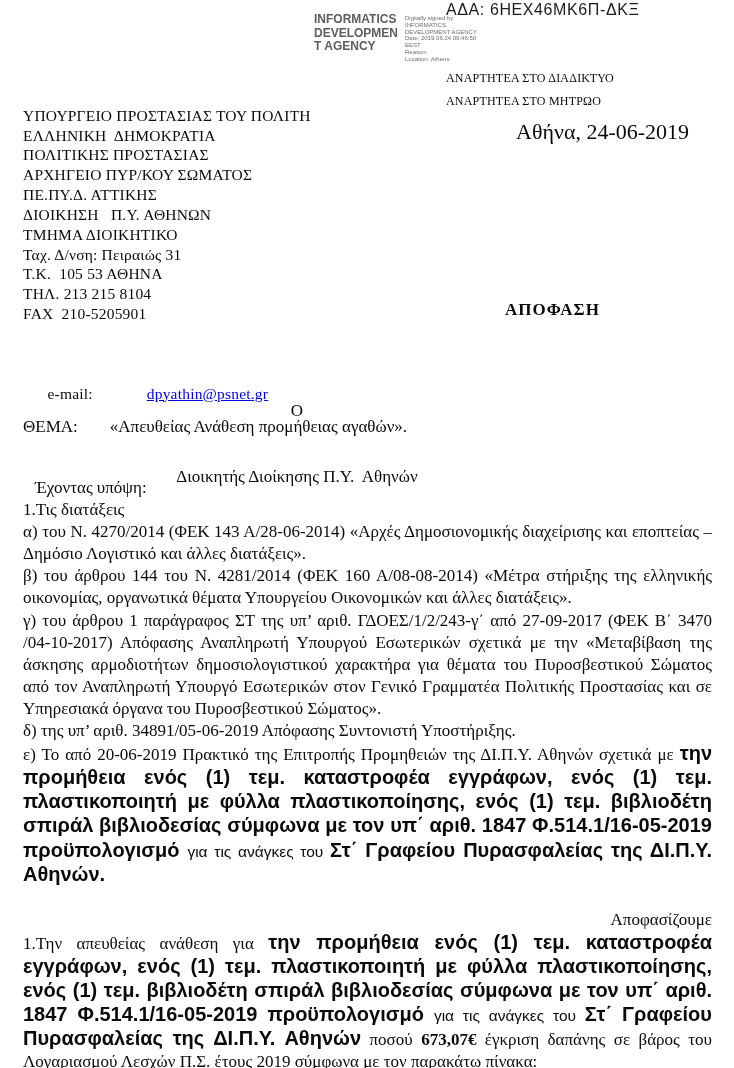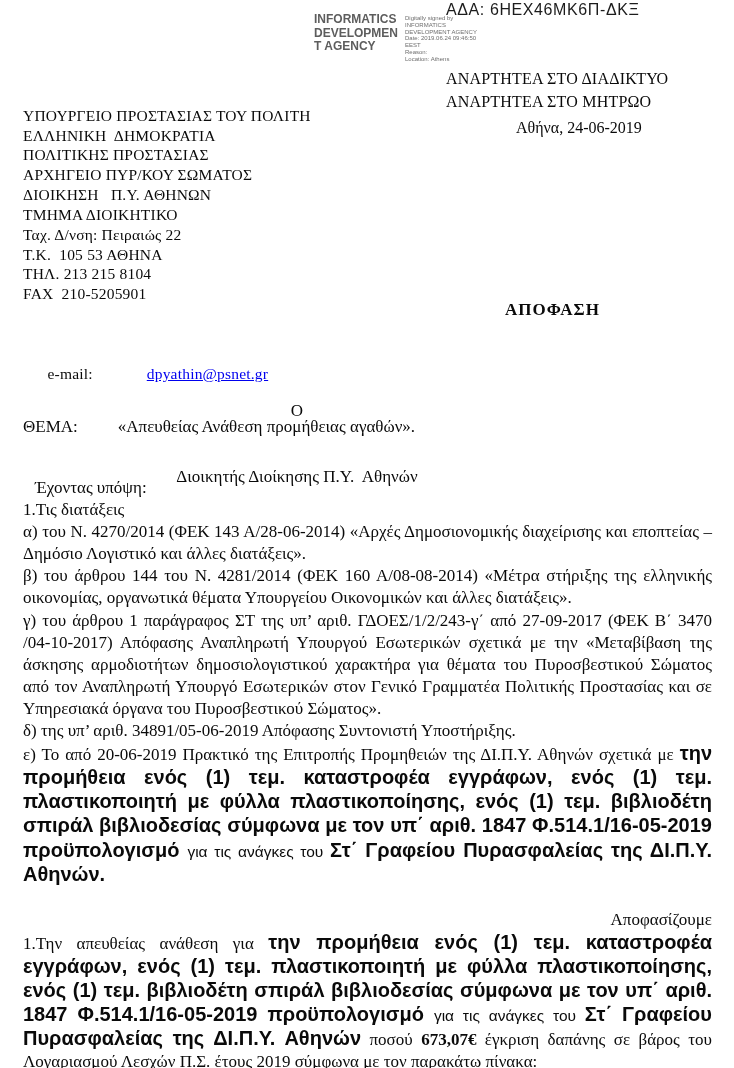--- a/index.html
+++ b/index.html
@@ -34,36 +34,36 @@
   }
   .authority .row { white-space:pre; }
   .email-prefix { margin-right:6px; }
   .email-link { color:#0000EE; text-decoration:underline; cursor:pointer;margin-left:48px; }
   .protocol-label { text-decoration:underline; }
   .protocol-number { margin-left:28px; }
 
   
   .publish {
     position:absolute; left:446px; top:67px;
-    font-size:16px; line-height:23px; letter-spacing:0.2px; white-space:pre;
+    font-size:12px; line-height:23px; letter-spacing:0.2px; white-space:pre;
   }
-  .date-line { position:absolute; left:516px; top:119px; font-size:16px; }
+  .date-line { position:absolute; left:516px; top:119px; font-size:22px; }
   .apofasi {
     position:absolute; left:505px; top:300px;
     font-weight:bold; font-size:17px; letter-spacing:1px;
   }
 
   
   .issuer-block {
     position:absolute; left:0px; top:356px; width:594px;
     text-align:center; font-size:17px; line-height:22px; white-space:pre;
   }
 
   
-  .subject-row { position:absolute; left:23px; top:417px; font-size:17px; display:flex;gap:8px; }
+  .subject-row { position:absolute; left:23px; top:417px; font-size:17px; display:flex; }
   .subject-text { margin-left:32px; }
 
   
   .body-text {
     position:absolute; left:23px; top:477px; width:689px;
     font-size:17px;
   }
   .body-text p { margin:0; line-height:22.1px; }
   .body-text p.justify { text-align:justify; }
   .body-text p.center  { text-align:right; }
@@ -81,21 +81,21 @@
 <div class="page">
 
   <div class="ada">ΑΔΑ: 6ΗΕΧ46ΜΚ6Π-ΔΚΞ</div>
 
   <div class="sig">
     <div class="sig-agency"><div>INFORMATICS</div><div>DEVELOPMEN</div><div>T AGENCY</div></div>
     <div class="sig-details"><div>Digitally signed by</div><div>INFORMATICS</div><div>DEVELOPMENT AGENCY</div><div>Date: 2019.06.24 09:46:50</div><div>EEST</div><div>Reason:</div><div>Location: Athens</div></div>
   </div>
 
   <div class="authority">
-    <div><div>ΥΠΟΥΡΓΕΙΟ ΠΡΟΣΤΑΣΙΑΣ ΤΟΥ ΠΟΛΙΤΗ</div><div>ΕΛΛΗΝΙΚΗ  ΔΗΜΟΚΡΑΤΙΑ</div><div>ΠΟΛΙΤΙΚΗΣ ΠΡΟΣΤΑΣΙΑΣ</div><div>ΑΡΧΗΓΕΙΟ ΠΥΡ/ΚΟΥ ΣΩΜΑΤΟΣ</div><div>ΔΙΟΙΚΗΣΗ   Π.Υ. ΑΘΗΝΩΝ</div><div>ΤΜΗΜΑ ΔΙΟΙΚΗΤΙΚΟ</div><div>Ταχ. Δ/νση: Πειραιώς 22</div><div>Τ.Κ.  105 53 ΑΘΗΝΑ</div><div>ΤΗΛ. 213 215 8104</div><div>FAX  210-5205901</div></div>
+    <div><div>ΥΠΟΥΡΓΕΙΟ ΠΡΟΣΤΑΣΙΑΣ ΤΟΥ ΠΟΛΙΤΗ</div><div>ΕΛΛΗΝΙΚΗ  ΔΗΜΟΚΡΑΤΙΑ</div><div>ΠΟΛΙΤΙΚΗΣ ΠΡΟΣΤΑΣΙΑΣ</div><div>ΑΡΧΗΓΕΙΟ ΠΥΡ/ΚΟΥ ΣΩΜΑΤΟΣ</div><div>ΠΕ.ΠΥ.Δ. ΑΤΤΙΚΗΣ</div><div>ΔΙΟΙΚΗΣΗ   Π.Υ. ΑΘΗΝΩΝ</div><div>ΤΜΗΜΑ ΔΙΟΙΚΗΤΙΚΟ</div><div>Ταχ. Δ/νση: Πειραιώς 31</div><div>Τ.Κ.  105 53 ΑΘΗΝΑ</div><div>ΤΗΛ. 213 215 8104</div><div>FAX  210-5205901</div></div>
     <div class="row">
       <span class="email-prefix">e-mail:</span><a class="email-link">dpyathin@psnet.gr</a>
     </div>
   </div>
 
   <div class="publish"><div>ΑΝΑΡΤΗΤΕΑ ΣΤΟ ΔΙΑΔΙΚΤΥΟ</div><div>ΑΝΑΡΤΗΤΕΑ ΣΤΟ ΜΗΤΡΩΟ</div></div>
 
   <div class="date-line">Αθήνα, 24-06-2019</div>
 
   <div class="apofasi">ΑΠΟΦΑΣΗ</div>

